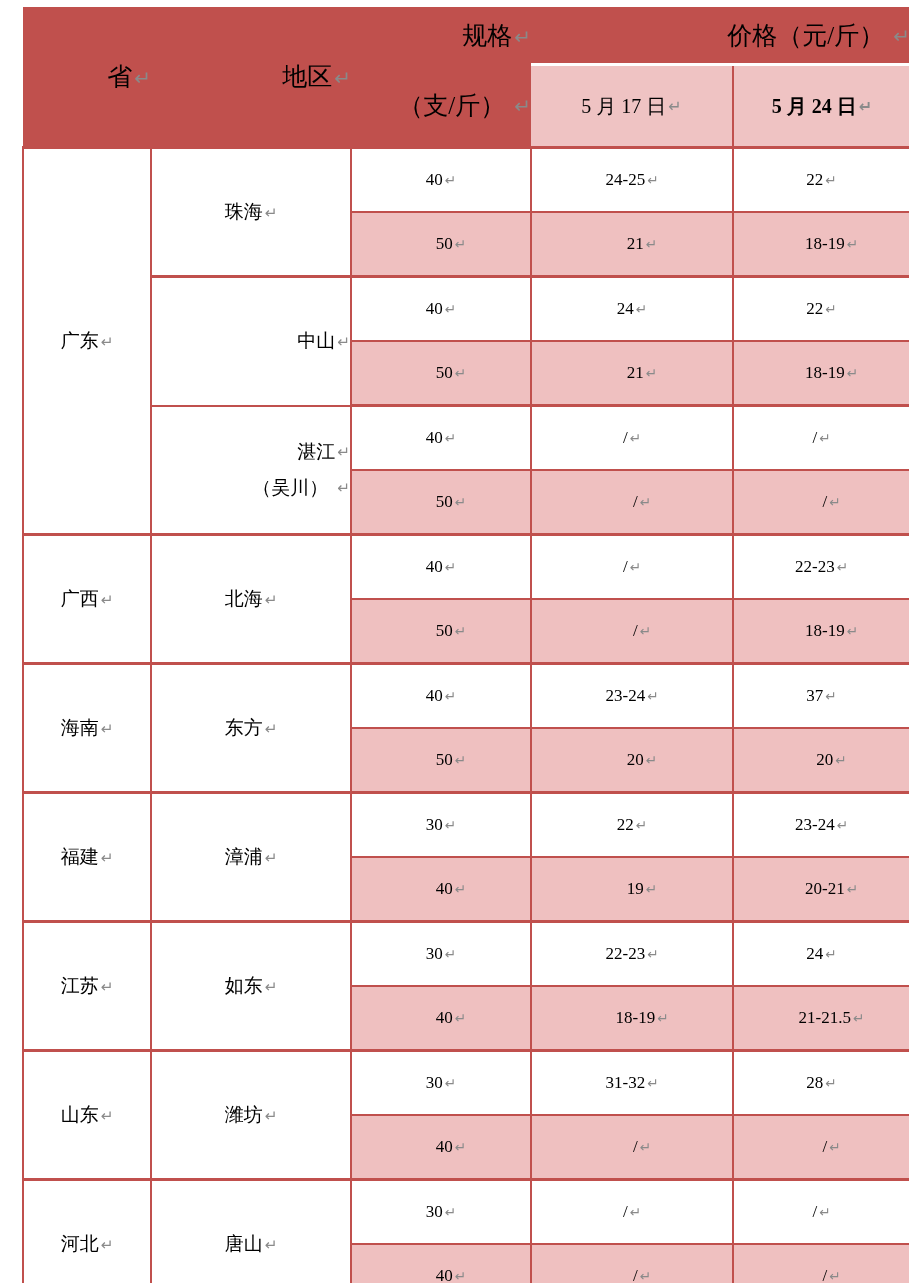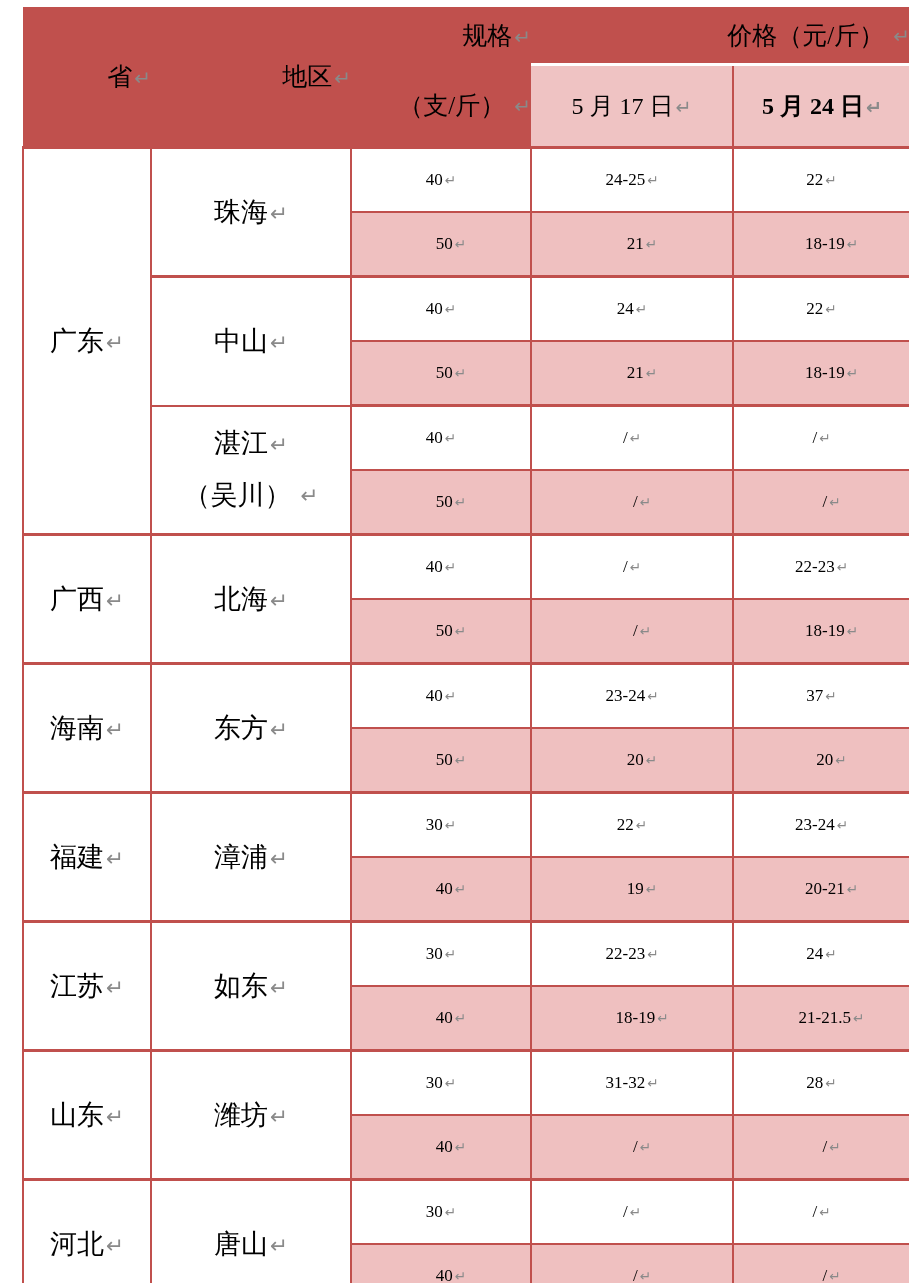--- a/index.html
+++ b/index.html
@@ -60,21 +60,21 @@
     height: 56px;
     vertical-align: middle;
   }
   th.hdr-date {
     background: #efc3c3;
     border-left: 2px solid #c0504d;
     border-right: 2px solid #c0504d;
     border-top: 3px solid #ffffff;
     border-bottom: none;
     height: 56px;
-    font-size: 24px;
+    font-size: 20px;
     color: #000000;
     font-weight: normal;
     vertical-align: middle;
     text-align: center;
     padding: 12px;
   }
   th.hdr-date.first { border-left: none; }
   th.hdr-date.last { border-right: none; font-weight: bold; }
 
   
@@ -90,28 +90,29 @@
   }
   td.cell.pink { background: #efc0c0; padding-left: 20px; }
   td.cell.group-start { border-top: 3px solid #c0504d; }
   tr.row-group-end td.cell { border-bottom: 3px solid #c0504d; }
 
   td.label-cell {
     background: #ffffff;
     border: 2px solid #c0504d;
     border-top-width: 3px;
     border-bottom-width: 3px;
-    font-size: 27px;
+    font-size: 19px;
     text-align: center;
     vertical-align: middle;
     padding: 0;
   }
   td.label-cell.sub {
     border-top-width: 2px;
     border-bottom-width: 2px;
+    text-align: right;
   }
 
   .two-line {
     display: block;
     line-height: 1.9;
   }
   .two-line .ln { display: block; }
 
   
   .pil {

